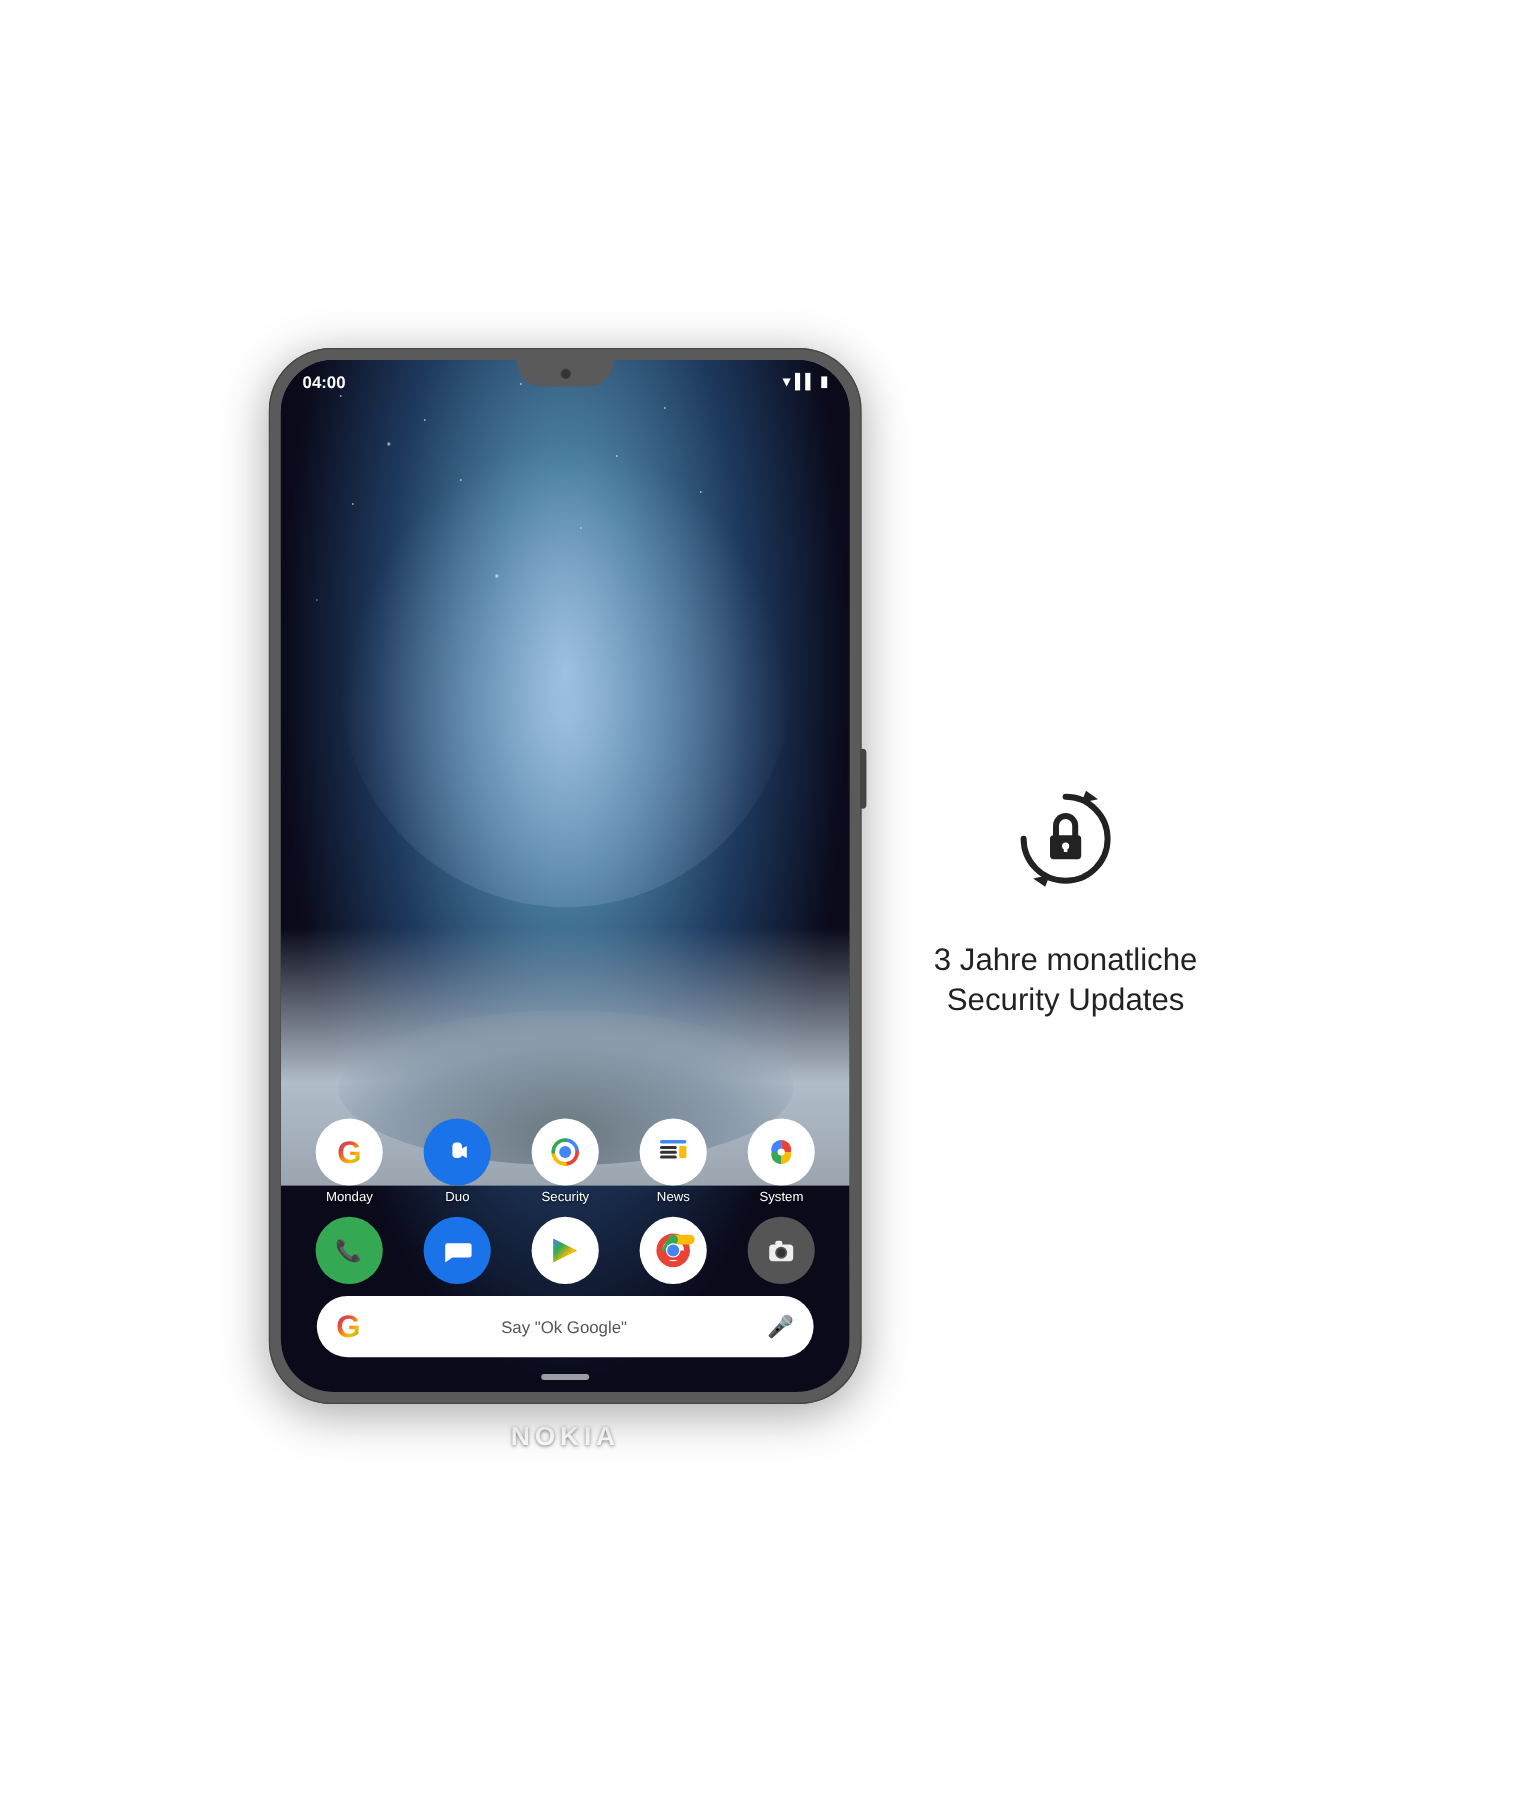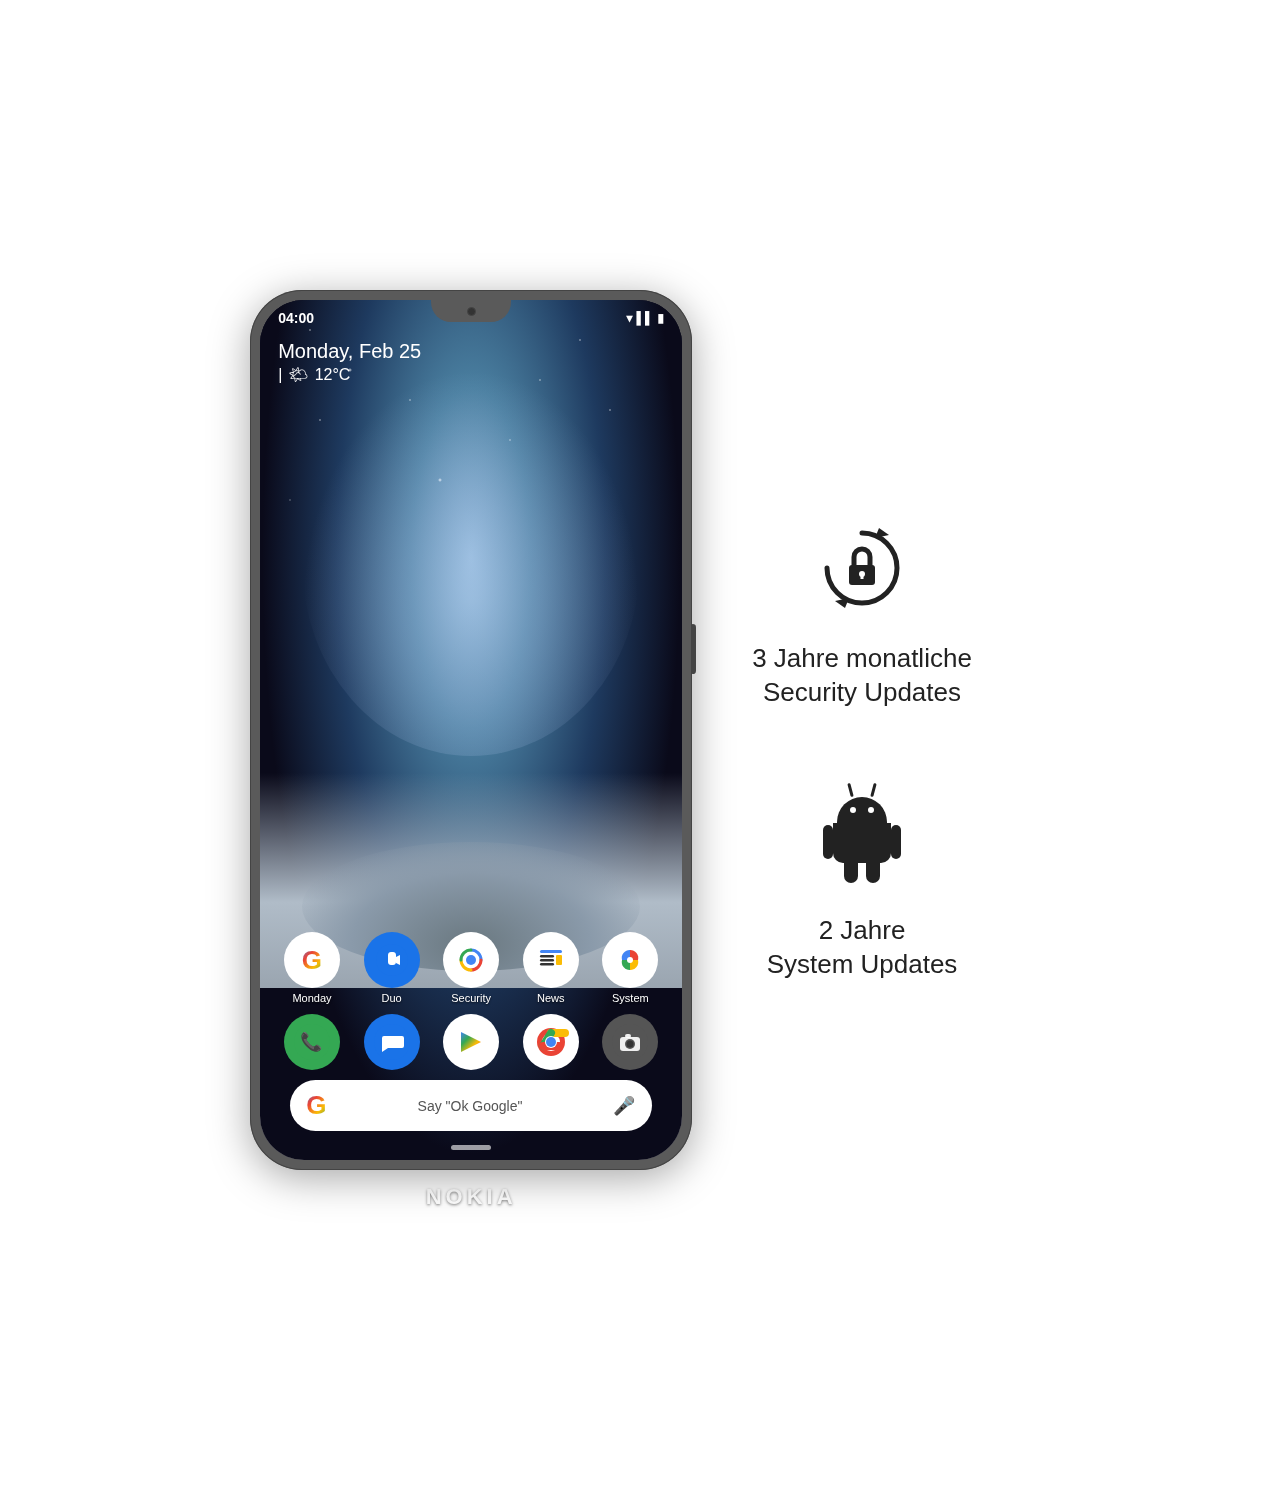--- a/index.html
+++ b/index.html
@@ -23,21 +23,21 @@
     }
 
     
     .phone-wrapper {
       display: flex;
       flex-direction: column;
       align-items: center;
       position: relative;
     }
     .phone-outer {
-      width: 442px;
+      width: 494px;
       height: 880px;
       background: #5a5a5a;
       border-radius: 52px;
       padding: 10px;
       box-shadow: 0 8px 40px rgba(0,0,0,0.35), inset 0 0 0 1px #444;
       position: relative;
       display: flex;
       flex-direction: column;
       align-items: center;
     }
@@ -270,21 +270,21 @@
       display: flex;
       flex-direction: column;
       align-items: center;
       gap: 80px;
       padding-right: 40px;
     }
     .info-item {
       display: flex;
       flex-direction: column;
       align-items: center;
-      gap: 24px;
+      gap: 34px;
       max-width: 260px;
       text-align: center;
     }
     .info-icon-area {
       width: 100px;
       height: 100px;
       display: flex;
       align-items: center;
       justify-content: center;
     }
@@ -418,28 +418,20 @@
 
         <div class="status-bar">
           <span class="status-time">04:00</span>
           <div class="status-icons">
             <span>▾</span>
             <span>▌▌</span>
             <span>▮</span>
           </div>
         </div>
 
-        <div class="date-weather">
-          <div class="date-text">Monday, Feb 25</div>
-          <div class="weather-row">
-            <span>|</span>
-            <span>🌤</span>
-            <span>12°C</span>
-          </div>
-        </div>
 
         <div class="apps-section">
 
           <div class="app-row">
 
             <div class="app-item">
               <div class="app-icon icon-google">
                 <span class="google-g">G</span>
               </div>
               <span class="app-label">Monday</span>
@@ -604,37 +596,15 @@
             <path d="M37 42 V34 A8 8 0 0 1 53 34 V42" stroke="#222" stroke-width="5" fill="none" stroke-linecap="round"></path>
 
             <circle cx="45" cy="51" r="3" fill="white"></circle>
             <rect x="43.5" y="51" width="3" height="5" fill="white"></rect>
           </svg>
         </div>
       </div>
       <div class="info-label">3 Jahre monatliche<br>Security Updates</div>
     </div>
 
-    <div class="info-item">
-      <div class="info-icon-area">
-
-        <div class="android-icon">
-          <div class="android-head">
-            <div class="android-antenna-left"></div>
-            <div class="android-antenna-right"></div>
-            <div class="android-eye"></div>
-            <div class="android-eye"></div>
-          </div>
-          <div class="android-body">
-            <div class="android-arm-left"></div>
-            <div class="android-arm-right"></div>
-          </div>
-          <div class="android-legs">
-            <div class="android-leg"></div>
-            <div class="android-leg"></div>
-          </div>
-        </div>
-      </div>
-      <div class="info-label">2 Jahre<br>System Updates</div>
-    </div>
 
   </div>
 </div>
 
 </body></html>

